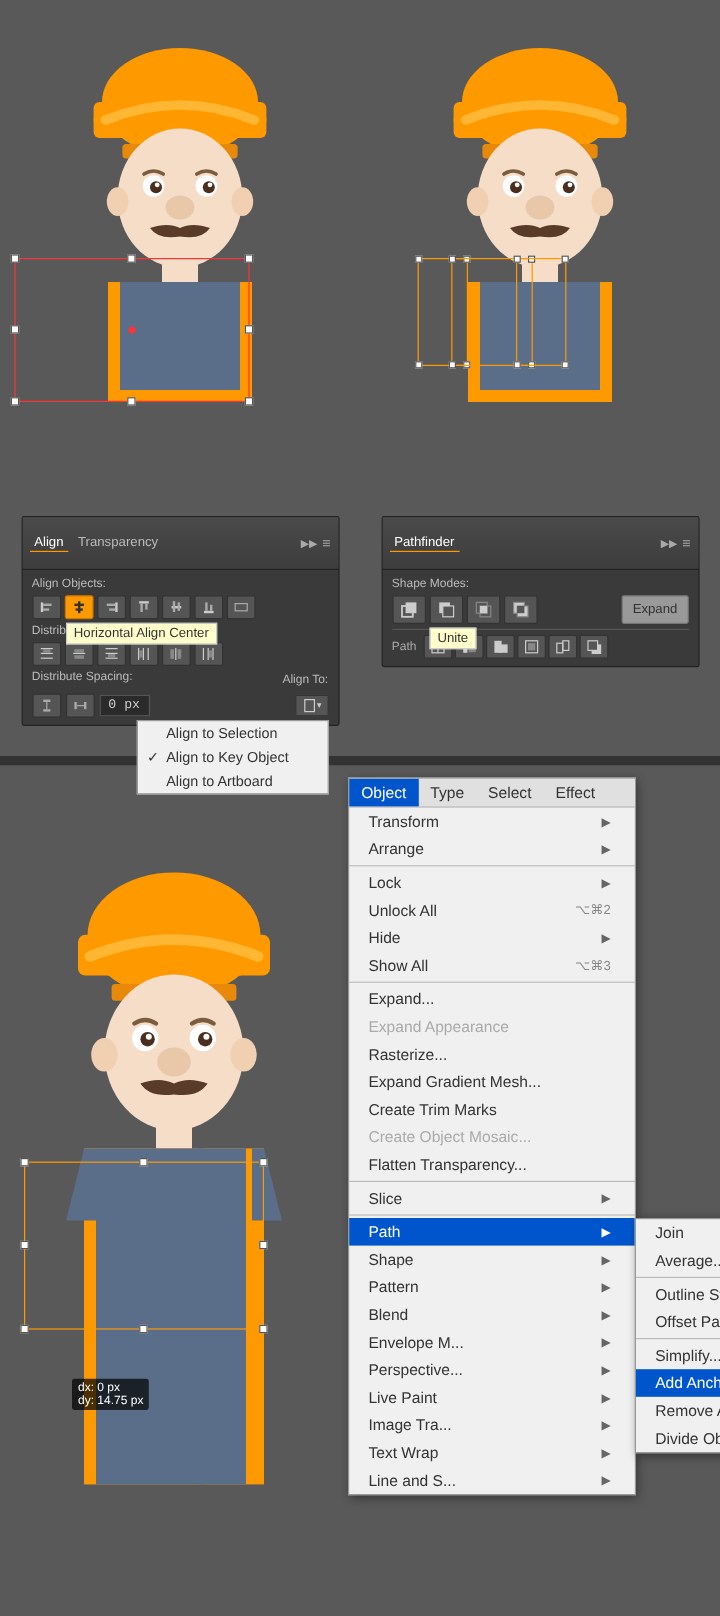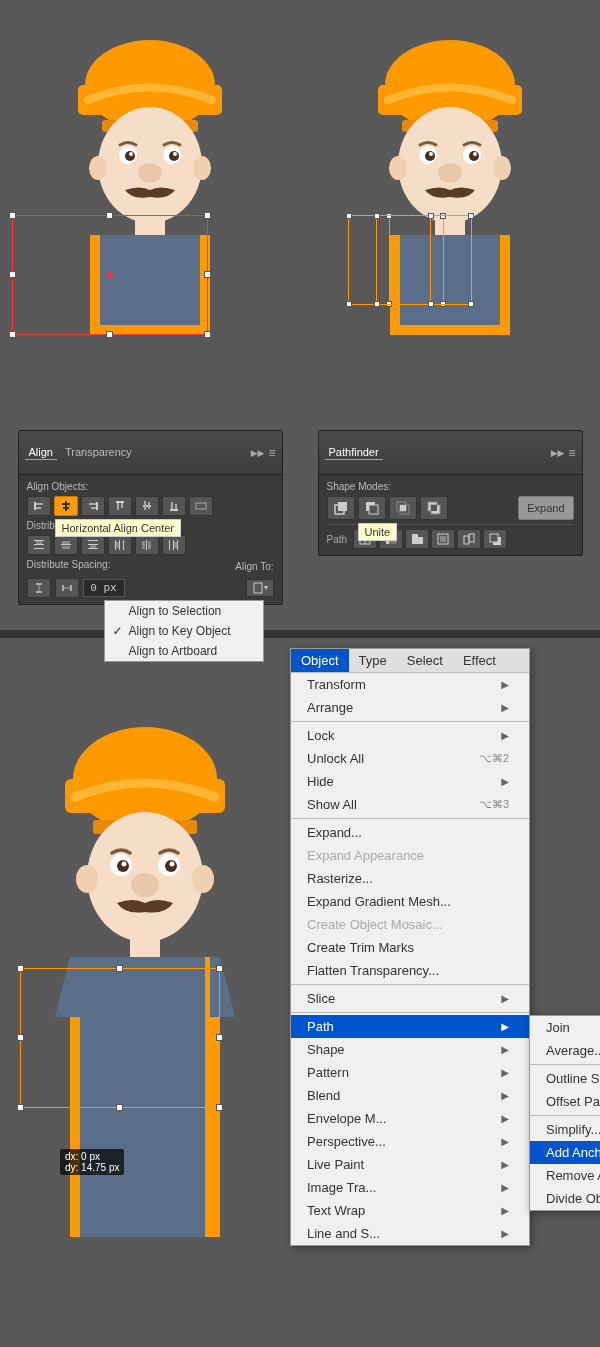--- a/index.html
+++ b/index.html
@@ -706,21 +706,21 @@
             </div>
             <input type="text" class="spacing-input" value="0 px" readonly="" style="">
 
             <div class="align-to-select" style="margin-left:auto;">
               <svg width="16" height="16">
                   <rect x="2" y="3" width="8" height="10" fill="none" stroke="#ccc" stroke-width="1"></rect>
                   <polygon points="12,6 16,6 14,10" fill="#ccc"></polygon>
                 </svg>
             </div>
 
-            <div class="dropdown-menu" style="top:22px;right:10px;margin-left:24px;">
+            <div class="dropdown-menu" style="top:22px;right:0;margin-left:24px;">
               <div class="dropdown-item">Align to Selection</div>
               <div class="dropdown-item checked">Align to Key Object</div>
               <div class="dropdown-item">Align to Artboard</div>
             </div>
           </div>
         </div>
       </div>
     </div>
 
     <div class="right-panel-area">
@@ -914,25 +914,25 @@
       </div>
       <div class="ctx-item disabled">
         <span>Expand Appearance</span>
       </div>
       <div class="ctx-item">
         <span>Rasterize...</span>
       </div>
       <div class="ctx-item">
         <span>Expand Gradient Mesh...</span>
       </div>
+      <div class="ctx-item">
+        <span>Create Trim Marks</span>
+      </div>
       <div class="ctx-item disabled">
         <span>Create Object Mosaic...</span>
-      </div>
-      <div class="ctx-item">
-        <span>Create Trim Marks</span>
       </div>
       <div class="ctx-item">
         <span>Flatten Transparency...</span>
       </div>
       <div class="ctx-divider"></div>
 
       <div class="ctx-item">
         <span>Slice</span>
         <span class="arrow">▶</span>
       </div>

